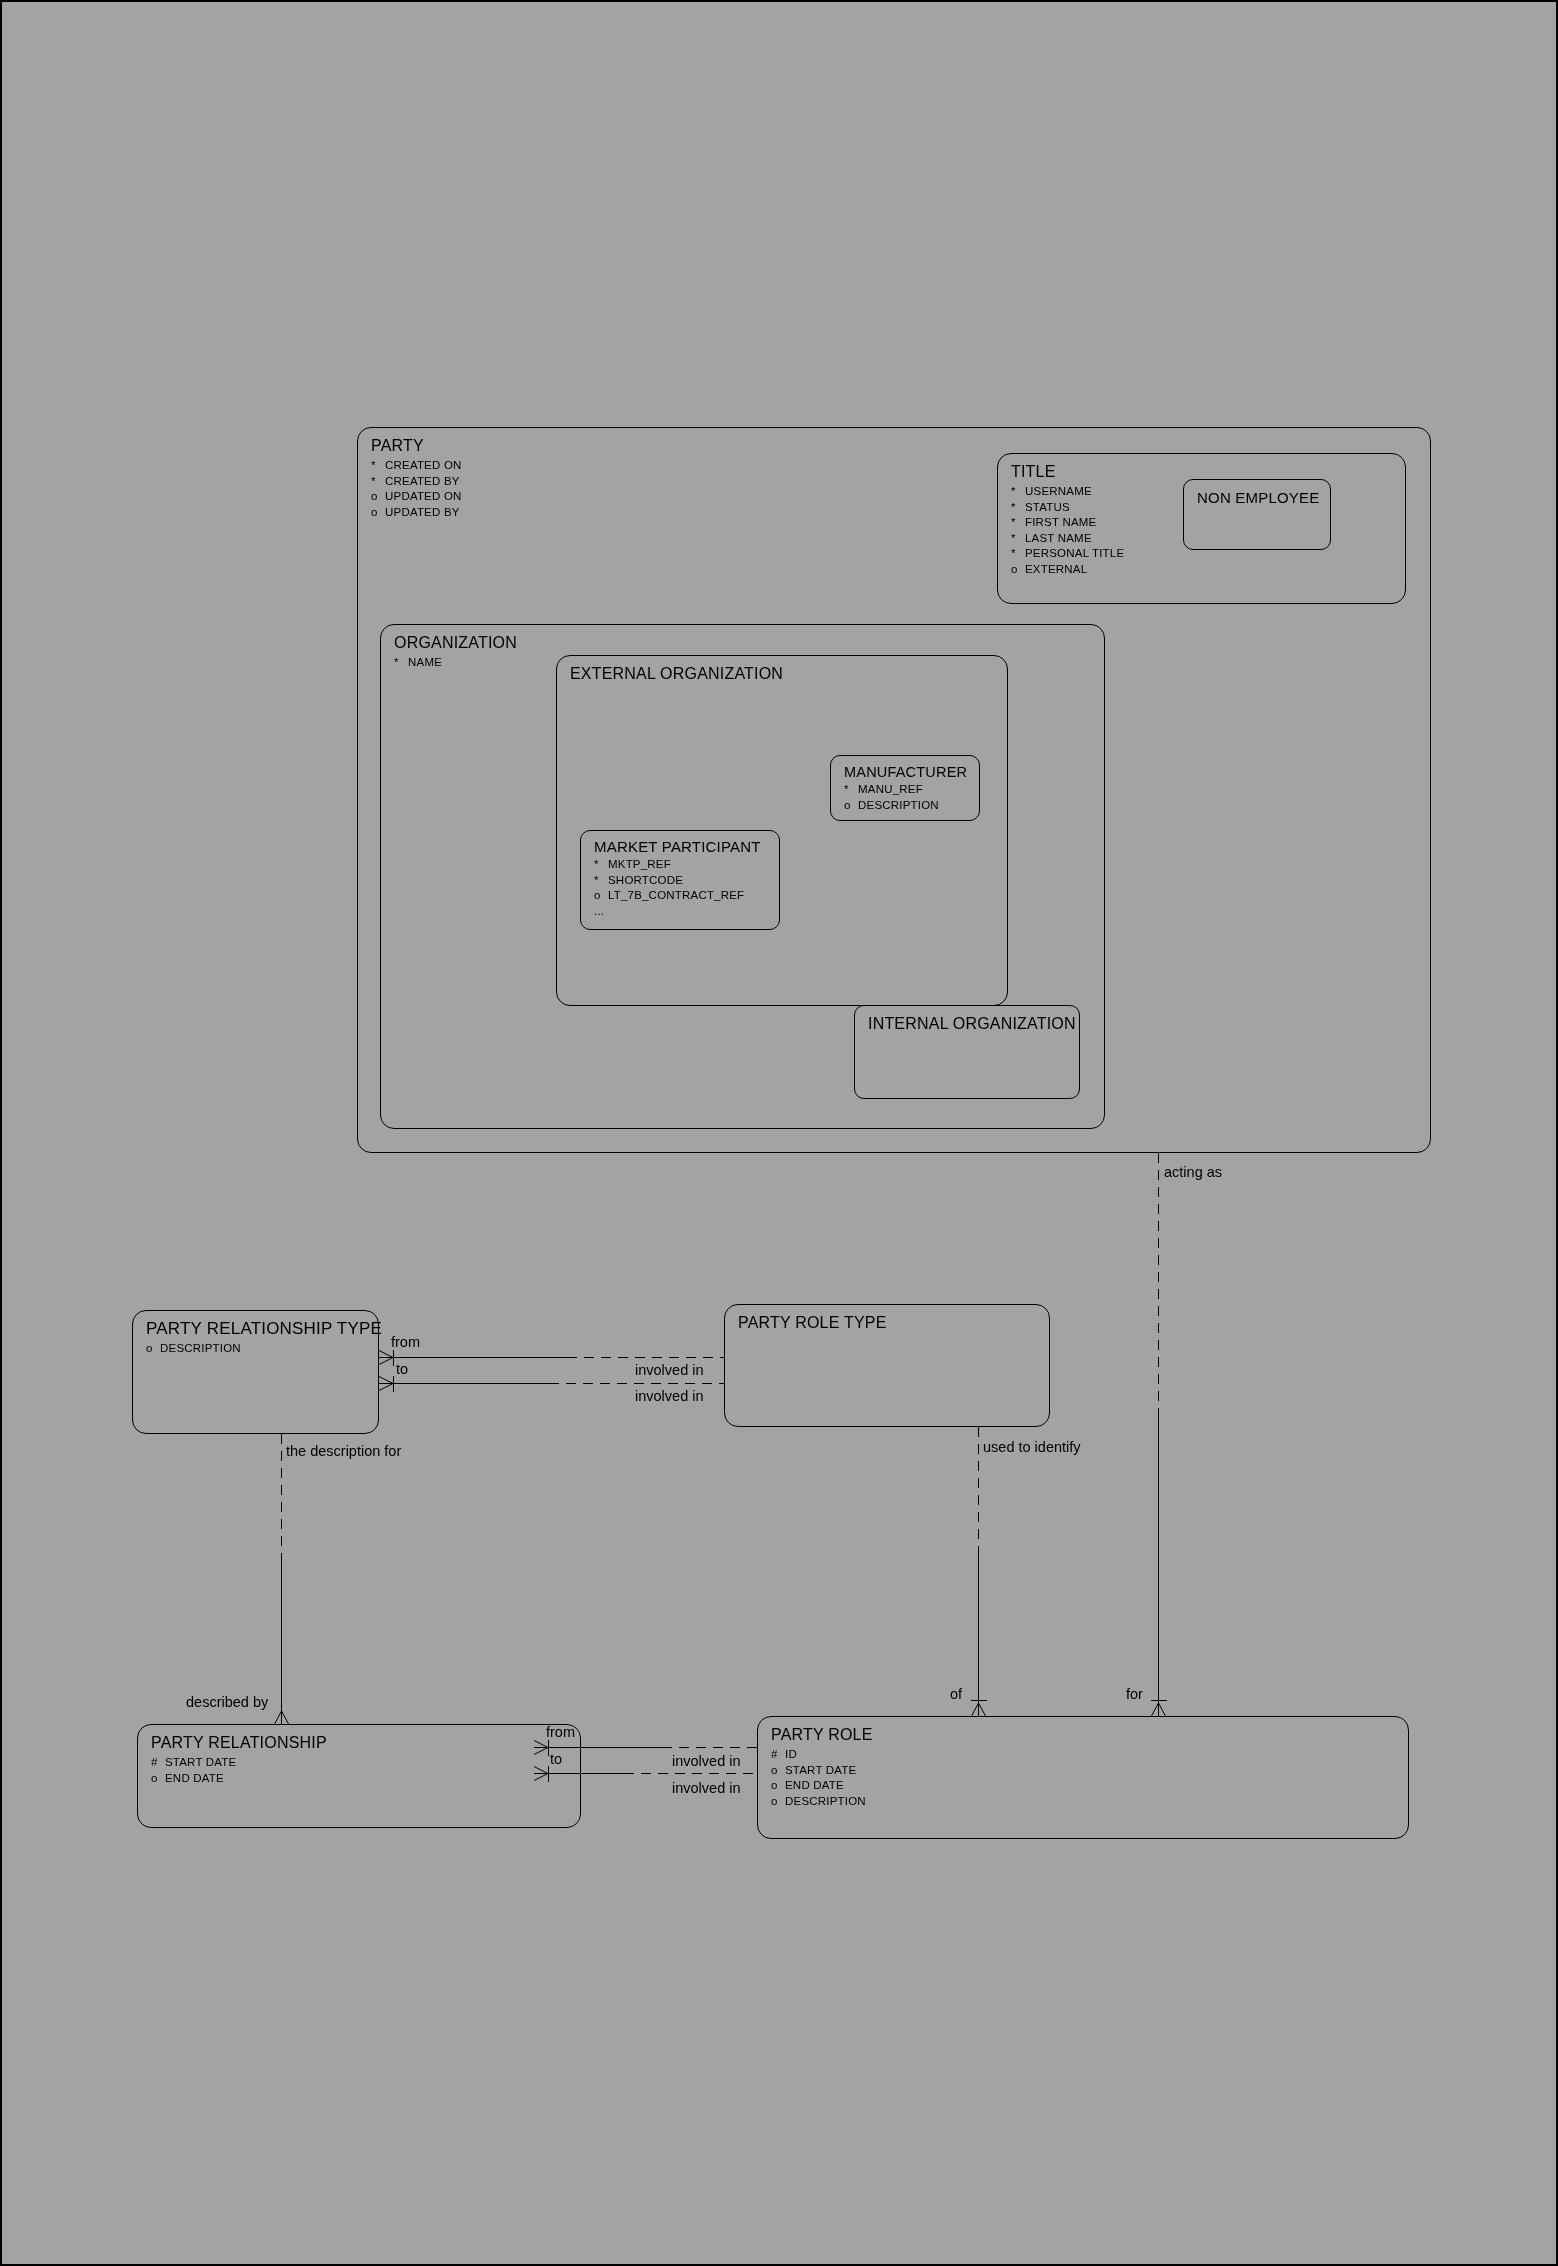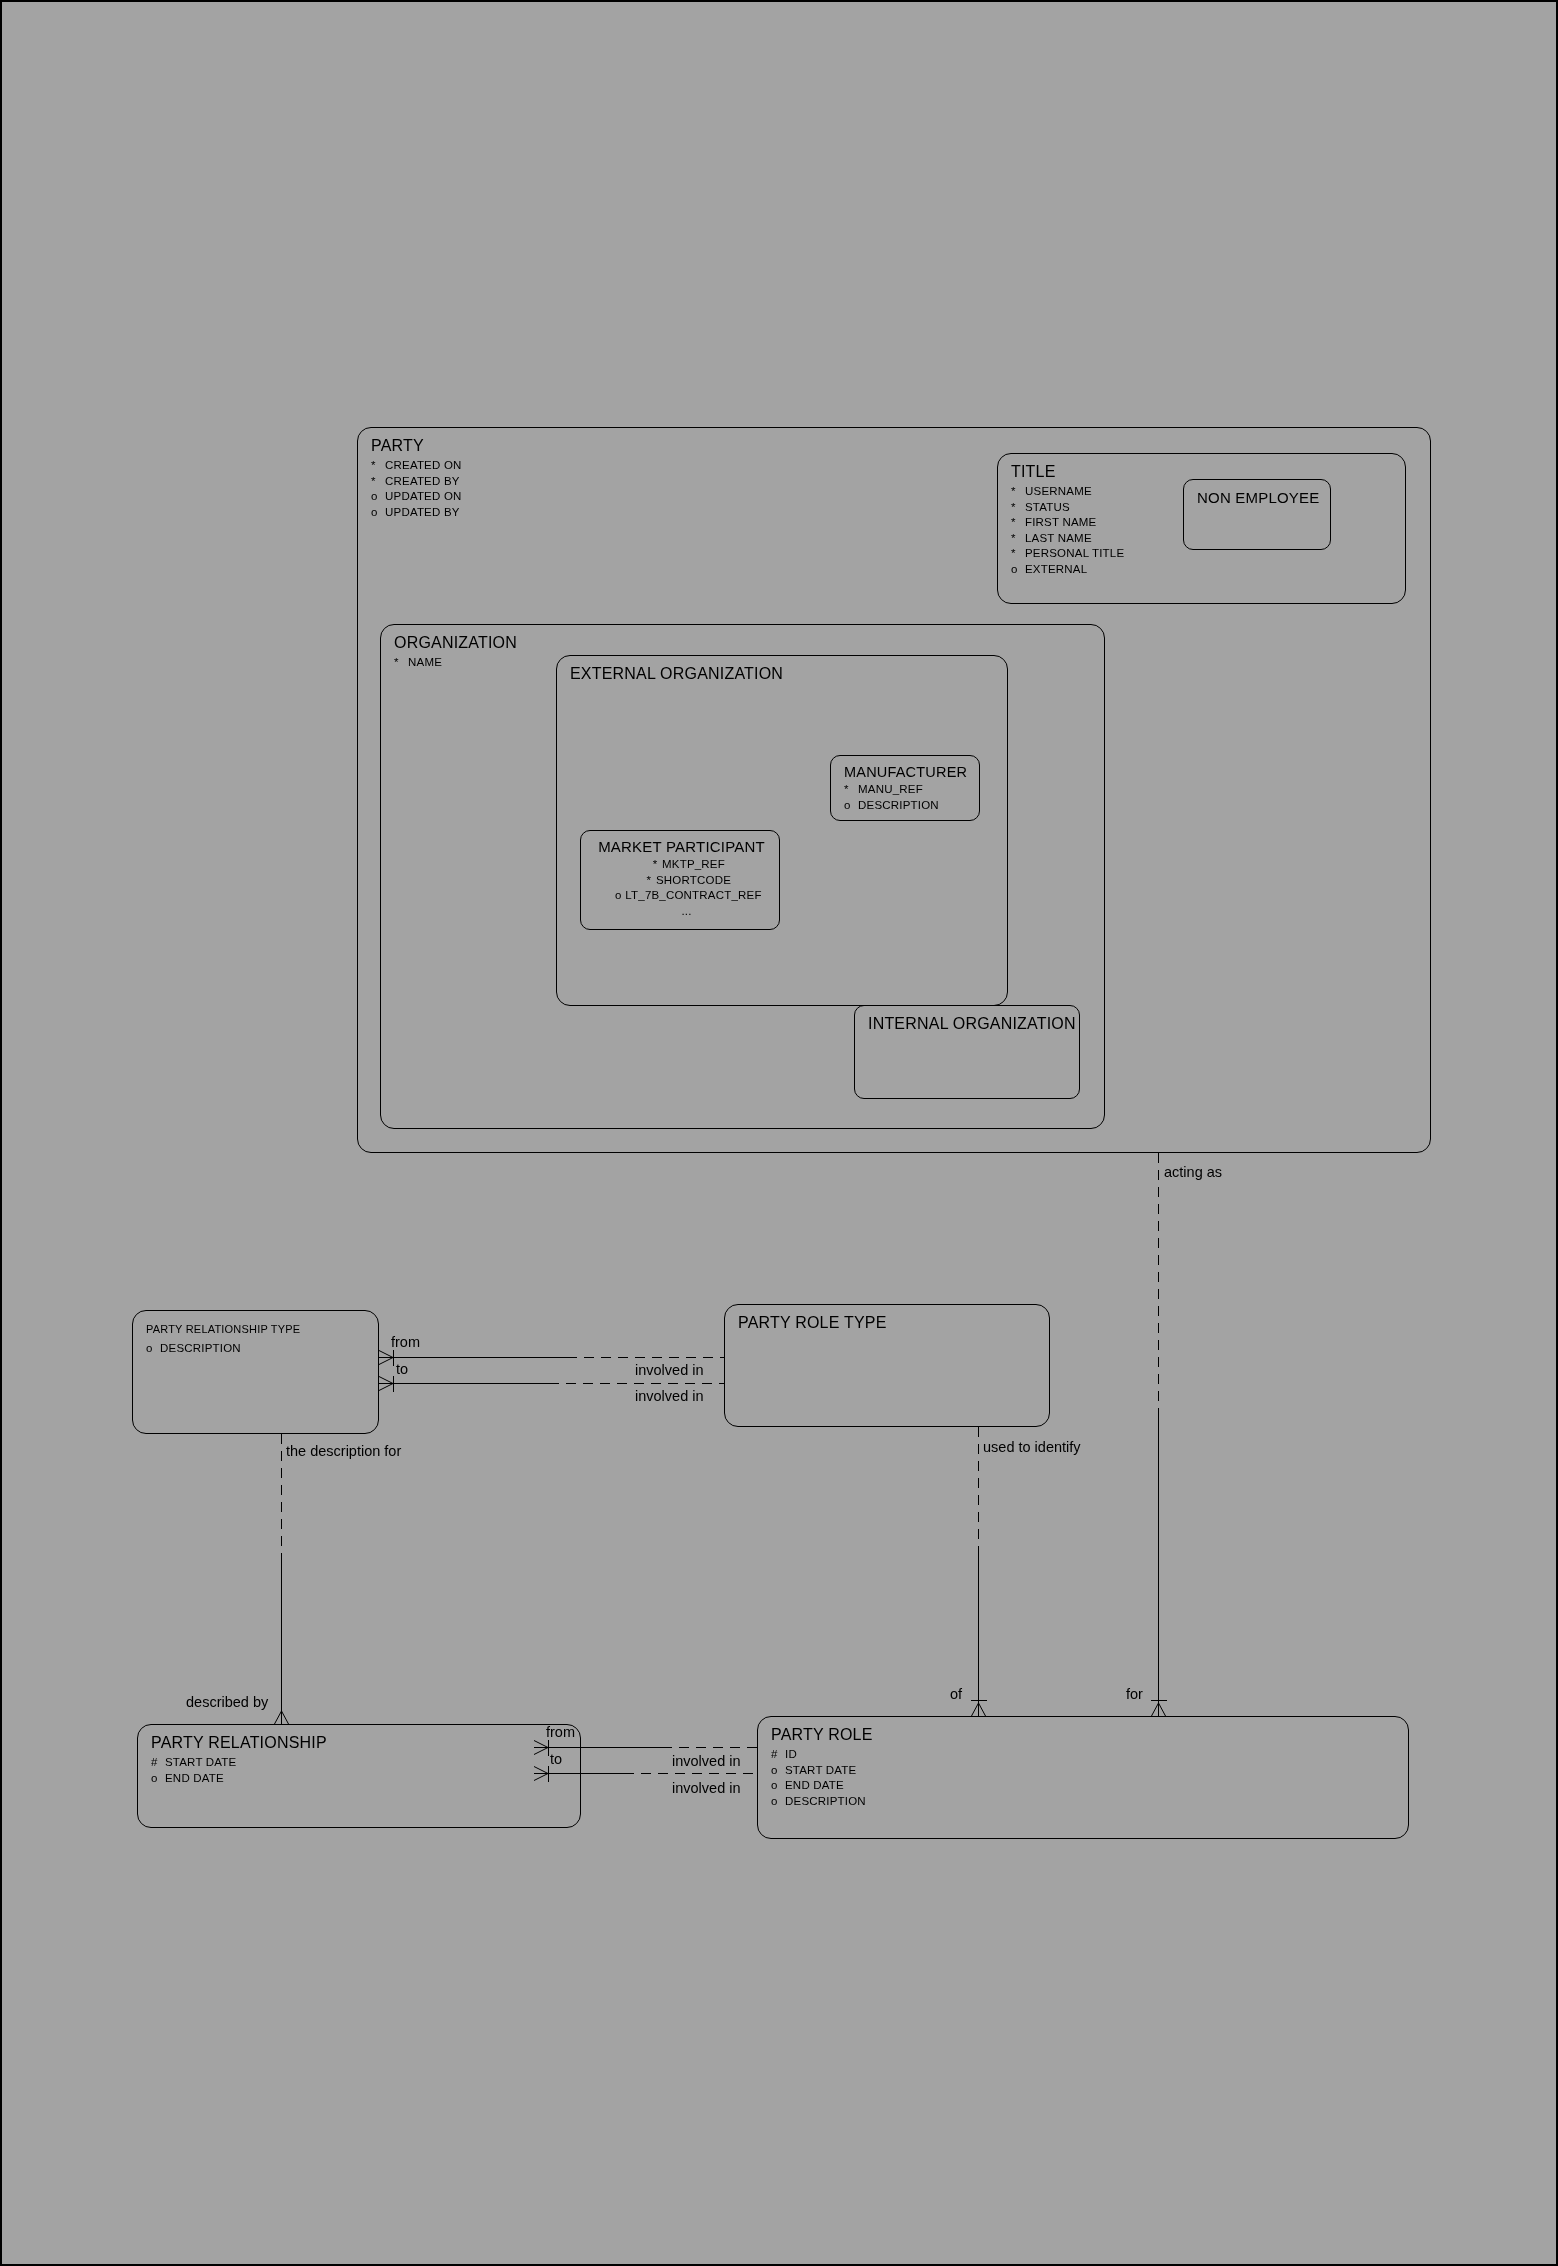--- a/index.html
+++ b/index.html
@@ -125,37 +125,37 @@
 
   <div class="entity r-sm" style="left:828px; top:753px; width:150px; height:66px;">
     <div class="entity-title" style="font-size:14.5px; padding-top:7px;">MANUFACTURER</div>
     <div class="attrs" style="padding-top:1px;">
 
     <div class="attr"><span class="mark">*</span><span>MANU_REF</span></div>
         <div class="attr"><span class="mark">o</span><span>DESCRIPTION</span></div>
       </div>
   </div>
 
-  <div class="entity r-sm" style="left:578px; top:828px; width:200px; height:100px;text-align:center;">
+  <div class="entity r-sm" style="left:578px; top:828px; width:200px; height:100px;">
     <div class="entity-title" style="font-size:15px; padding-top:7px;">MARKET PARTICIPANT</div>
     <div class="attrs" style="padding-top:1px;">
 
     <div class="attr"><span class="mark">*</span><span>MKTP_REF</span></div>
         <div class="attr"><span class="mark">*</span><span>SHORTCODE</span></div>
         <div class="attr"><span class="mark">o</span><span>LT_7B_CONTRACT_REF</span></div>
         <div class="attr"><span class="mark">...</span><span></span></div>
       </div>
   </div>
 
   <div class="entity r-sm" style="left:852px; top:1003px; width:226px; height:94px;">
     <div class="entity-title">INTERNAL ORGANIZATION</div>
   </div>
 
   <div class="entity r-lg" style="left:130px; top:1308px; width:247px; height:124px;">
-    <div class="entity-title" style="font-size:11px;">PARTY RELATIONSHIP TYPE</div>
+    <div class="entity-title" style="font-size:17px;">PARTY RELATIONSHIP TYPE</div>
     <div class="attrs">
 
     <div class="attr"><span class="mark">o</span><span>DESCRIPTION</span></div>
       </div>
   </div>
 
   <div class="entity r-lg" style="left:722px; top:1302px; width:326px; height:123px;">
     <div class="entity-title">PARTY ROLE TYPE</div>
   </div>
 

